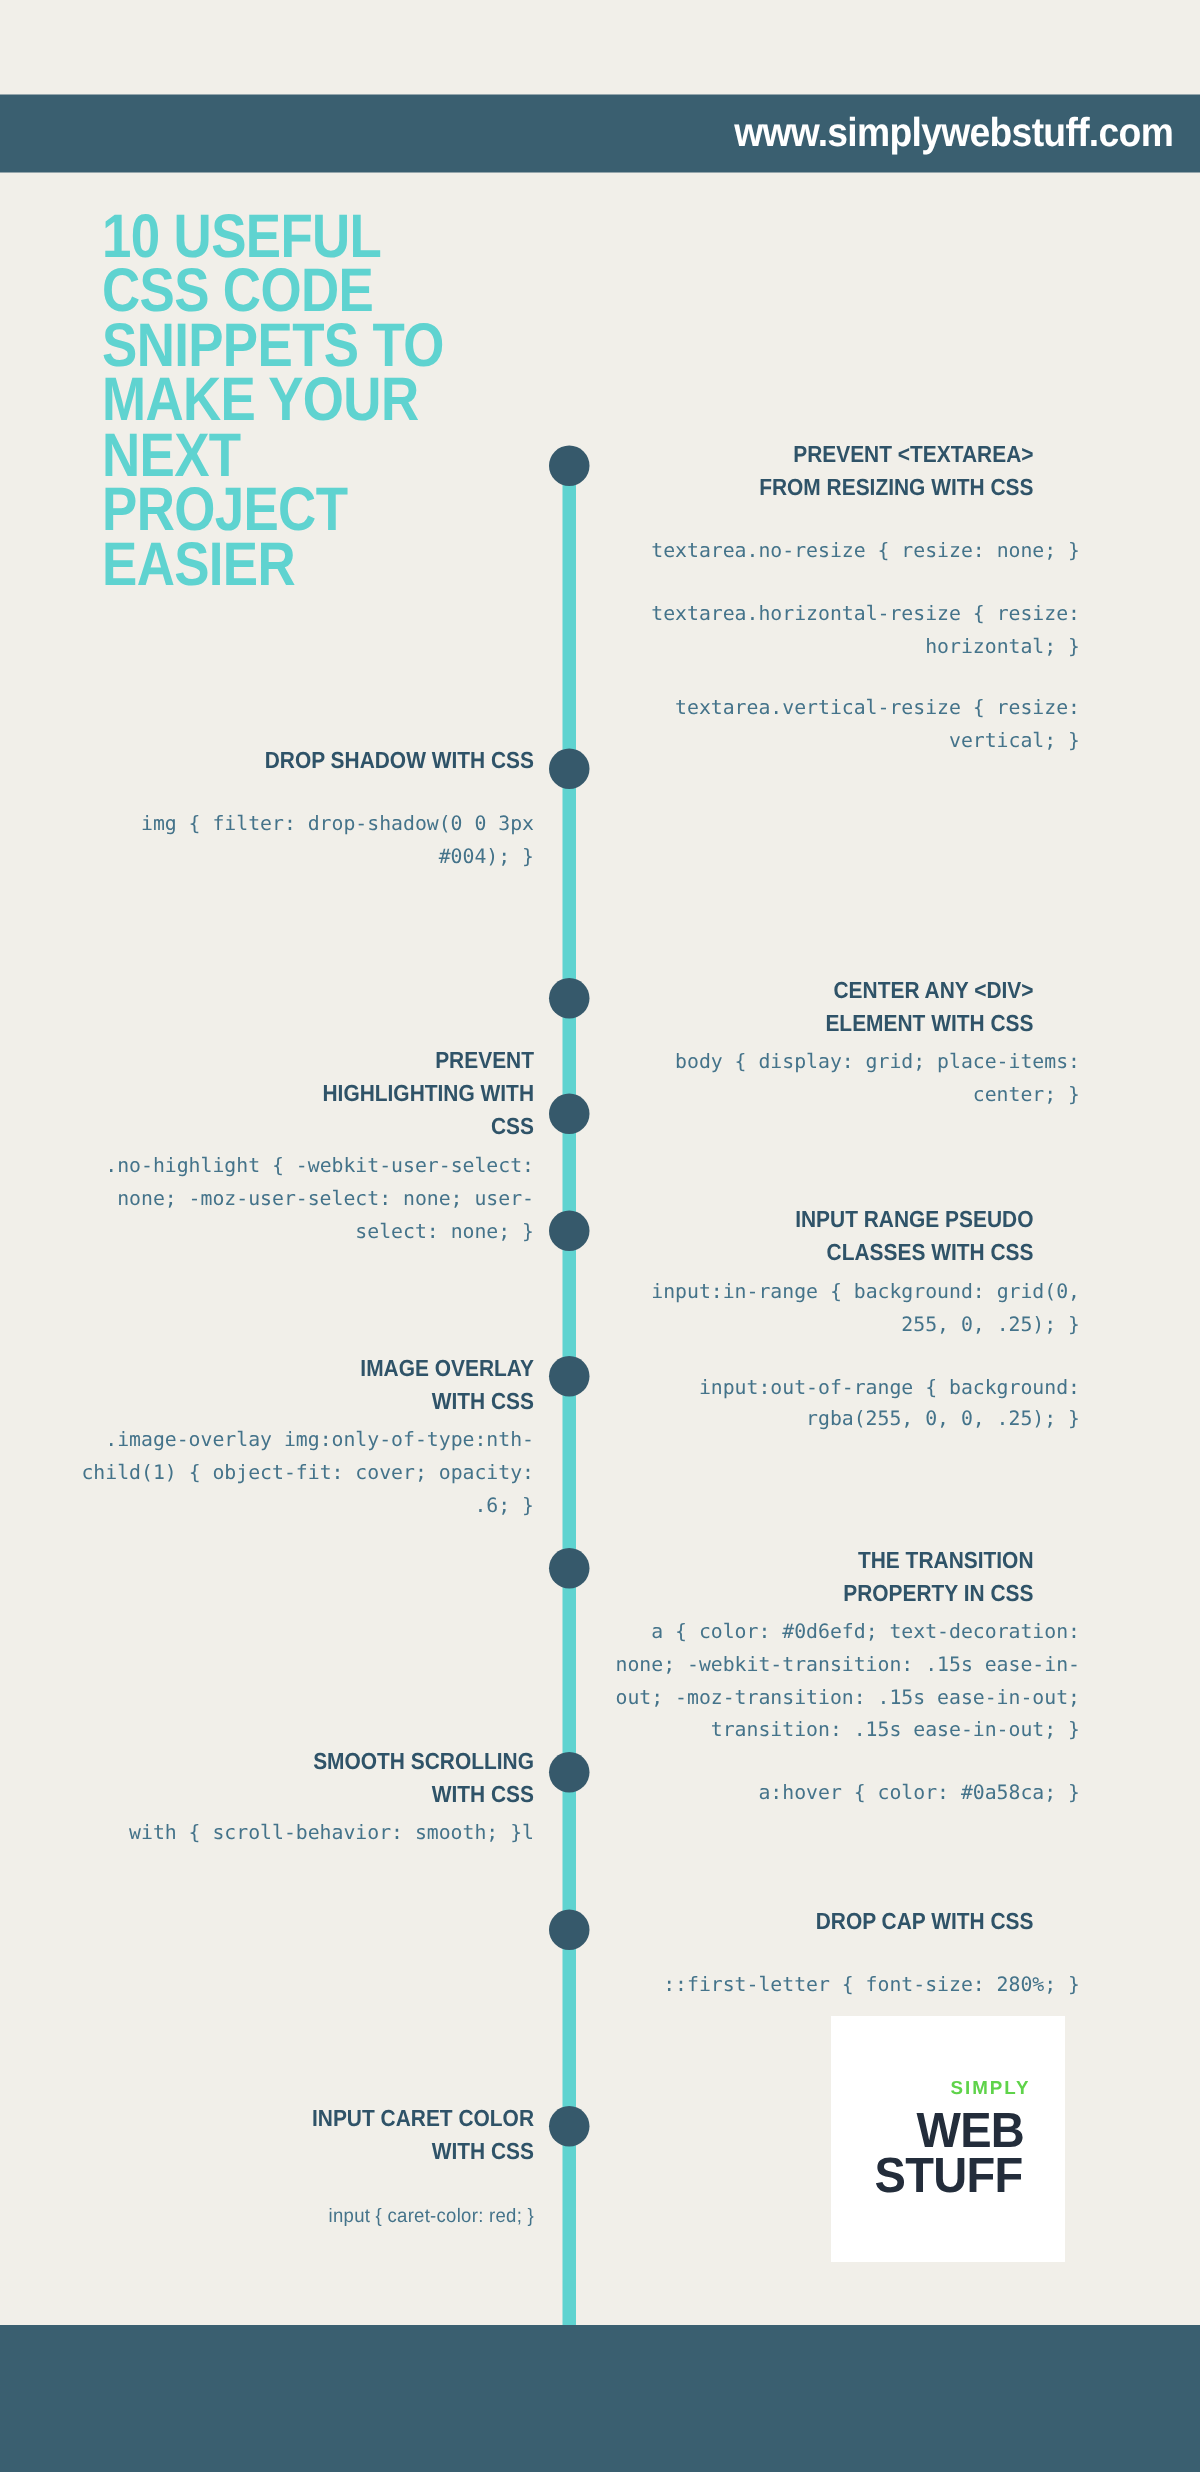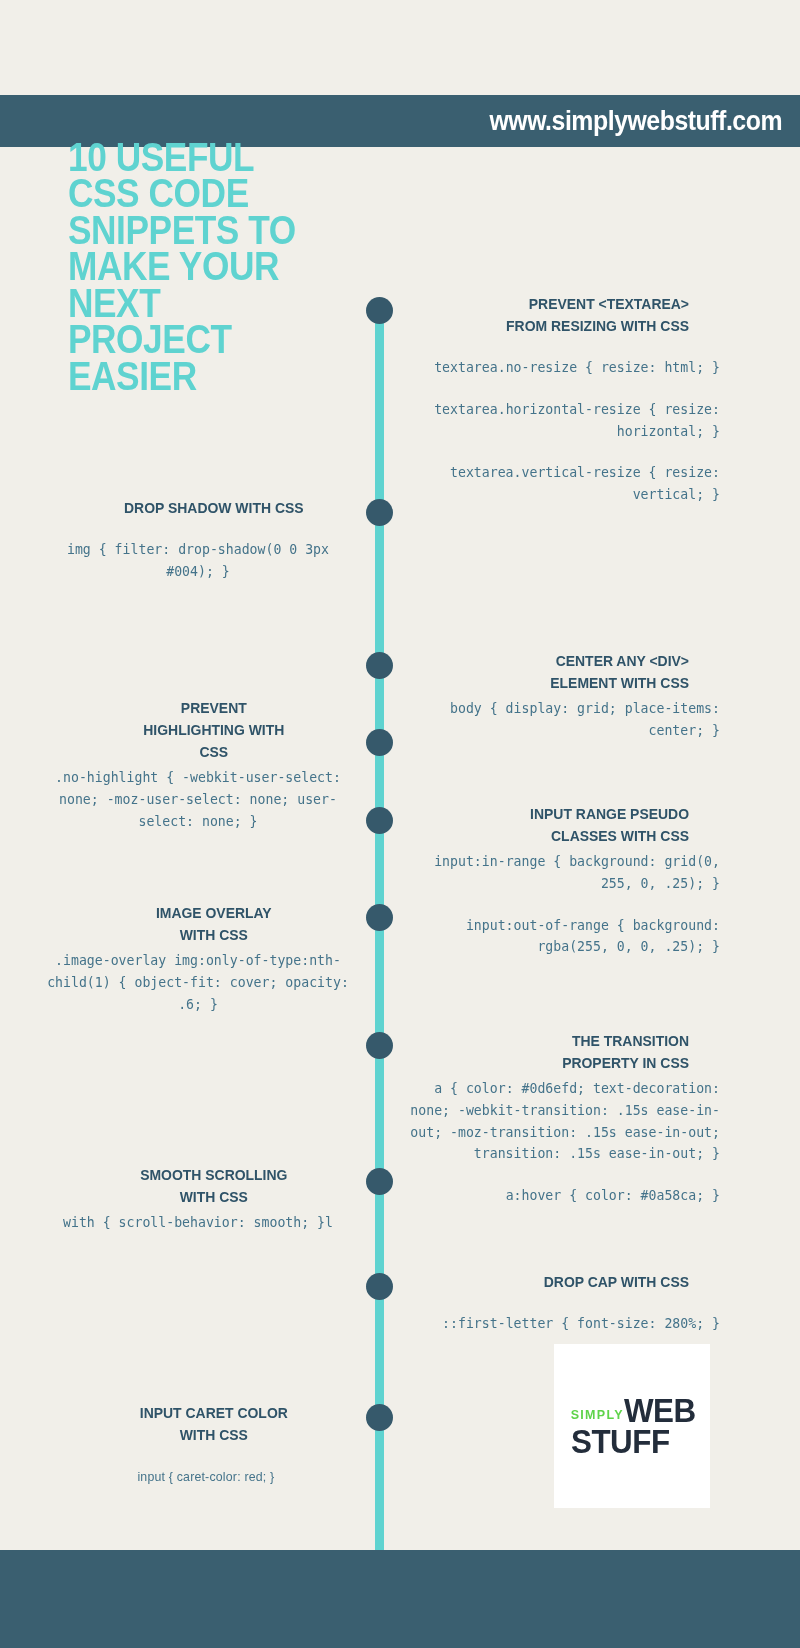--- a/index.html
+++ b/index.html
@@ -9,21 +9,20 @@
     font-family:"Liberation Sans",sans-serif;
     overflow:hidden;
     position:relative;
   }
   .page{position:relative;width:800px;height:1648px;background:#f1efe9;overflow:hidden;}
 
   
   .topbar{
     position:absolute;left:0;top:63px;width:800px;height:52px;
     background:#3a5f70;
-    margin-top:32px;
   }
   .topbar .url{
     position:absolute;right:18px;top:50%;transform:translateY(-50%);
     color:#ffffff;
     font-family:"Liberation Sans Narrow","Liberation Sans",sans-serif;
     font-weight:bold;font-size:27px;letter-spacing:-0.5px;
     transform-origin:right center;
     transform:translateY(-50%) scaleX(0.92);
     white-space:nowrap;
   }
@@ -57,21 +56,21 @@
     background:#5fd3d0;
   }
   .dot{
     position:absolute;left:366px;width:27px;height:27px;border-radius:50%;
     background:#36596b;
   }
 
   
   .item{position:absolute;}
   .item.right{left:410px;width:310px;text-align:right;}
-  .item.left{left:40px;width:316px;text-align:center;}
+  .item.left{left:40px;width:316px;text-align:right;}
 
   .head{
     color:#2f5368;
     font-family:"Liberation Sans Narrow","Liberation Sans",sans-serif;
     font-weight:bold;
     font-size:15.5px;
     line-height:1.42;
     letter-spacing:0px;
     text-transform:uppercase;
     transform:scaleX(0.9);
@@ -97,21 +96,21 @@
     transform:scaleX(0.95);transform-origin:right center;
   }
 
   
   .logocard{
     position:absolute;left:554px;top:1344px;width:156px;height:164px;
     background:#ffffff;
     display:flex;align-items:center;justify-content:center;
   }
   .logoinner{text-align:left;padding-left:6px;}
-  .logorow1{display:flex;align-items:flex-end;line-height:1;}
+  .logorow1{display:flex;align-items:flex-end;line-height:1;flex-direction:column;}
   .simply{
     color:#5fd34a;
     font-family:"Liberation Sans Narrow","Liberation Sans",sans-serif;
     font-weight:bold;font-size:12.5px;letter-spacing:1.3px;
     padding-bottom:5px;
   }
   .web,.stuff{
     color:#232d3b;
     font-family:"Liberation Sans Narrow","Liberation Sans",sans-serif;
     font-weight:bold;font-size:33px;letter-spacing:-0.5px;line-height:0.96;
@@ -146,21 +145,21 @@
   <div class="dot" style="top:807px"></div>
   <div class="dot" style="top:904px"></div>
   <div class="dot" style="top:1032px"></div>
   <div class="dot" style="top:1168px"></div>
   <div class="dot" style="top:1273px"></div>
   <div class="dot" style="top:1404px"></div>
 
   <div class="item right" style="top:293px">
     <div class="head">Prevent &lt;textarea&gt;
 from resizing with CSS</div>
-    <div class="code gap">textarea.no-resize { resize: html; }</div>
+    <div class="code gap">textarea.no-resize { resize: none; }</div>
     <div class="code gap">textarea.horizontal-resize { resize: horizontal; }</div>
     <div class="code gap">textarea.vertical-resize { resize: vertical; }</div>
   </div>
 
   <div class="item left" style="top:497px">
     <div class="head">Drop shadow with CSS</div>
     <div class="code gap">img { filter: drop-shadow(0 0 3px #004); }</div>
   </div>
 
   <div class="item right" style="top:650px">

